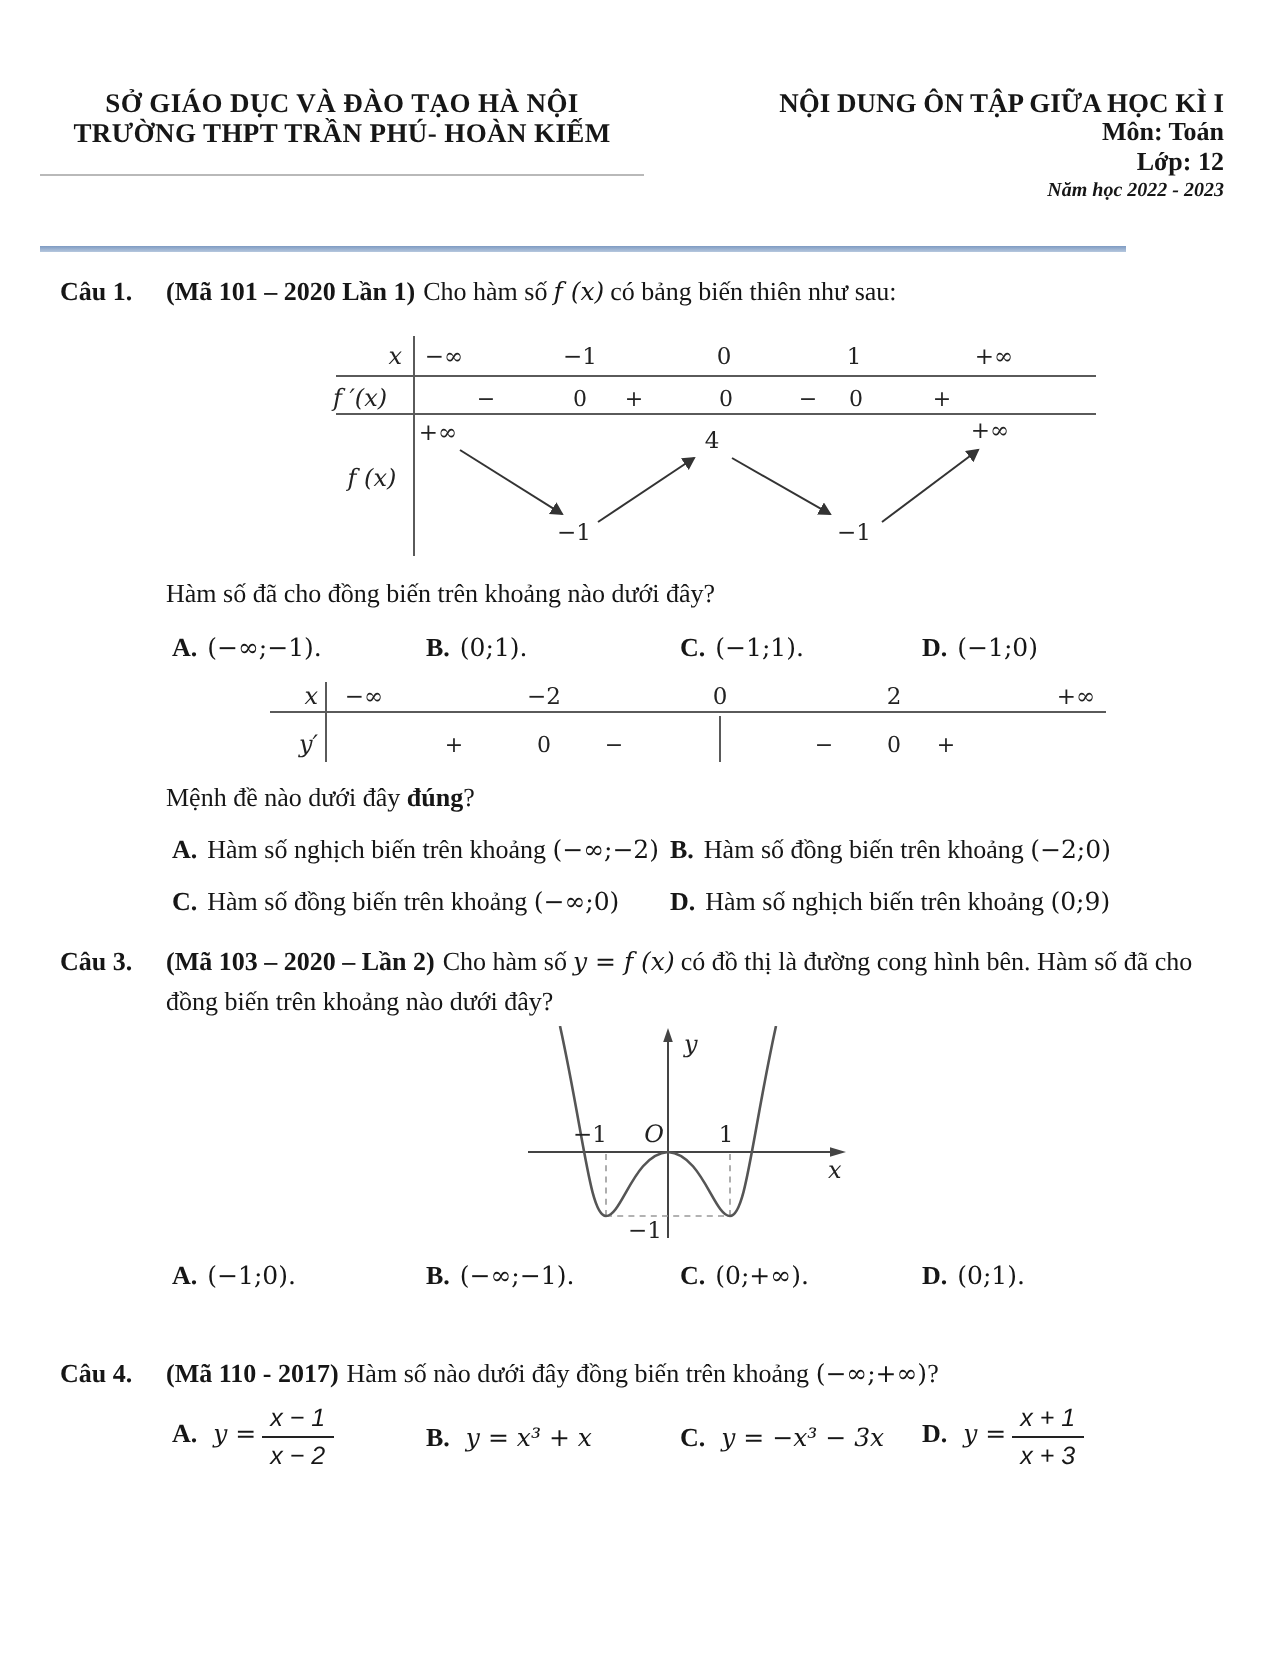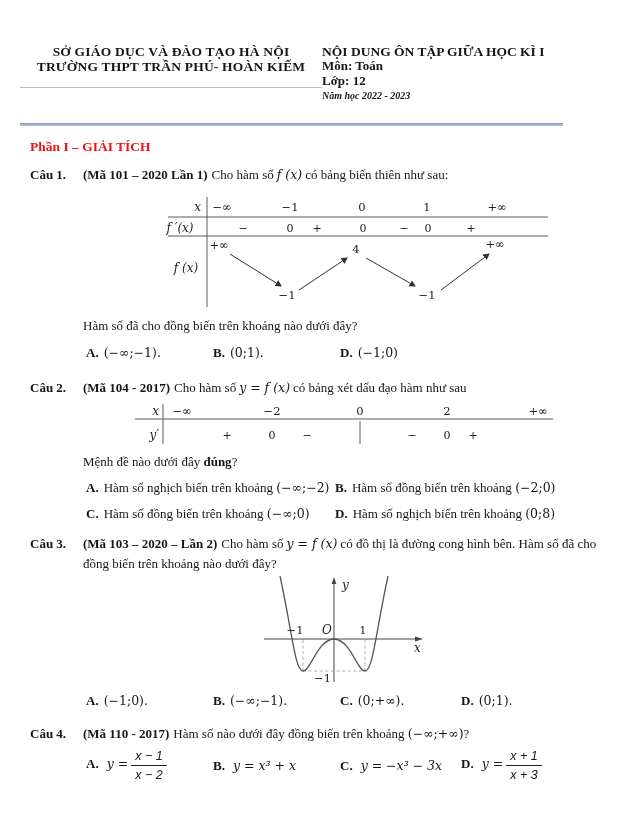--- a/index.html
+++ b/index.html
@@ -3,21 +3,21 @@
 <meta charset="utf-8">
 <style>
   html,body{margin:0;padding:0;background:#ffffff;}
   .page{position:relative;width:642px;height:837px;background:#fff;overflow:hidden;
         font-family:"Liberation Serif",serif;font-size:13px;color:#161616;border-radius:15px;}
   
   .header{display:flex;padding-top:44px;}
   .hleft{width:302px;margin-left:20px;text-align:center;}
   .hl{font-weight:bold;font-size:13.5px;line-height:15px;letter-spacing:.2px;}
   .hrule{height:1px;background:#b9b9b9;margin-top:13px;}
-  .hright{flex:1;text-align:left;margin-right:30px;}
+  .hright{flex:1;text-align:right;margin-right:30px;}
   .hr1{font-weight:bold;font-size:13.5px;line-height:15px;}
   .hr2{font-weight:bold;font-size:13px;line-height:14.5px;}
   .hr3{font-weight:bold;font-style:italic;font-size:10px;line-height:15px;}
   .bluerule{margin:20px 0 0 20px;width:543px;height:3px;
             background:linear-gradient(#7e9bc2,#b6c8de);}
   .section-title{margin:13px 0 0 30px;color:#ee1111;font-weight:bold;font-size:13.5px;}
   
   .q{display:grid;grid-template-columns:53px 1fr;margin:10px 25px 0 30px;line-height:20px;}
   .qlabel{font-weight:bold;}
   .qcode{font-weight:bold;margin-right:4px;}
@@ -59,21 +59,20 @@
     <div class="hright">
       <div class="hr1">NỘI DUNG ÔN TẬP GIỮA HỌC KÌ I</div>
       <div class="hr2">Môn: Toán</div>
       <div class="hr2">Lớp: 12</div>
       <div class="hr3">Năm học 2022 - 2023</div>
     </div>
   </div>
 
   <div class="bluerule"></div>
 
-  <div class="section-title">Phần I – GIẢI TÍCH</div>
 
   <div class="q">
     <div class="qlabel">Câu 1.</div>
     <div>
       <span class="qcode">(Mã 101 – 2020 Lần 1)</span><span>Cho hàm số</span><span class="m">f (x)</span><span>có bảng biến thiên như sau:</span>
     </div>
   </div>
 
   <svg class="fig t1" width="400" height="113" viewBox="0 0 400 113">
     <defs>
@@ -108,29 +107,24 @@
     <line class="ar" x1="149" y1="95" x2="197" y2="63" marker-end="url(#ah)"></line>
     <line class="ar" x1="216" y1="63" x2="265" y2="91" marker-end="url(#ah)"></line>
     <line class="ar" x1="291" y1="95" x2="339" y2="59" marker-end="url(#ah)"></line>
   </svg>
 
   <div class="stem">Hàm số đã cho đồng biến trên khoảng nào dưới đây?</div>
 
   <div class="ans4">
     <div><b class="akey">A.</b><span class="iv">(−∞;−1).</span></div>
     <div><b class="akey">B.</b><span class="iv">(0;1).</span></div>
+    <div><b class="akey">C.</b><span class="iv">(−1;1).</span></div>
     <div><b class="akey">D.</b><span class="iv">(−1;0)</span></div>
   </div>
 
-  <div class="q" style="margin-top:14px">
-    <div class="qlabel">Câu 2.</div>
-    <div>
-      <span class="qcode">(Mã 104 - 2017)</span><span>Cho hàm số</span><span class="m">y = f (x)</span><span>có bảng xét dấu đạo hàm như sau</span>
-    </div>
-  </div>
 
   <svg class="fig t2" width="420" height="44" viewBox="0 0 420 44">
     <line class="tl" x1="28" y1="2" x2="28" y2="42"></line>
     <line class="tl" x1="0" y1="17" x2="418" y2="17"></line>
     <text class="tm" x="24" y="13" text-anchor="end">x</text>
     <text class="tsv" x="47" y="13" text-anchor="middle">−∞</text>
     <text class="tsv" x="137" y="13" text-anchor="middle">−2</text>
     <text class="tsv" x="225" y="13" text-anchor="middle">0</text>
     <text class="tsv" x="312" y="13" text-anchor="middle">2</text>
     <text class="tsv" x="403" y="13" text-anchor="middle">+∞</text>
@@ -147,21 +141,21 @@
   <div class="stem" style="margin-top:6px">
     <span>Mệnh đề nào dưới đây </span><b>đúng</b><span>?</span>
   </div>
 
   <div class="ans2">
     <div><b class="akey">A.</b><span>Hàm số nghịch biến trên khoảng</span> <span class="iv">(−∞;−2)</span></div>
     <div><b class="akey">B.</b><span>Hàm số đồng biến trên khoảng</span> <span class="iv">(−2;0)</span></div>
   </div>
   <div class="ans2" style="margin-top:2px">
     <div><b class="akey">C.</b><span>Hàm số đồng biến trên khoảng</span> <span class="iv">(−∞;0)</span></div>
-    <div><b class="akey">D.</b><span>Hàm số nghịch biến trên khoảng</span> <span class="iv">(0;8)</span></div>
+    <div><b class="akey">D.</b><span>Hàm số nghịch biến trên khoảng</span> <span class="iv">(0;9)</span></div>
   </div>
 
   <div class="q" style="margin-top:8px">
     <div class="qlabel">Câu 3.</div>
     <div>
       <span class="qcode">(Mã 103 – 2020 – Lần 2)</span><span>Cho hàm số</span><span class="m">y = f (x)</span><span>có đồ thị là đường cong hình bên. Hàm số đã cho đồng biến trên khoảng nào dưới đây?</span>
     </div>
   </div>
 
   <svg class="fig g3" width="170" height="108" viewBox="0 0 170 108">
@@ -181,21 +175,21 @@
     <text class="tsv" x="69" y="106" text-anchor="end">−1</text>
   </svg>
 
   <div class="ans4">
     <div><b class="akey">A.</b><span class="iv">(−1;0).</span></div>
     <div><b class="akey">B.</b><span class="iv">(−∞;−1).</span></div>
     <div><b class="akey">C.</b><span class="iv">(0;+∞).</span></div>
     <div><b class="akey">D.</b><span class="iv">(0;1).</span></div>
   </div>
 
-  <div class="q" style="margin-top:12px">
+  <div class="q" style="margin-top:28px">
     <div class="qlabel">Câu 4.</div>
     <div>
       <span class="qcode">(Mã 110 - 2017)</span><span>Hàm số nào dưới đây đồng biến trên khoảng</span> <span class="iv">(−∞;+∞)</span><span>?</span>
     </div>
   </div>
 
   <div class="ans4" style="margin-top:4px;align-items:center;">
     <div><b class="akey">A.</b><span class="m">y =</span><span class="frac"><span class="num">x − 1</span><span class="den">x − 2</span></span></div>
     <div><b class="akey">B.</b><span class="m">y = x³ + x</span></div>
     <div><b class="akey">C.</b><span class="m">y = −x³ − 3x</span></div>

